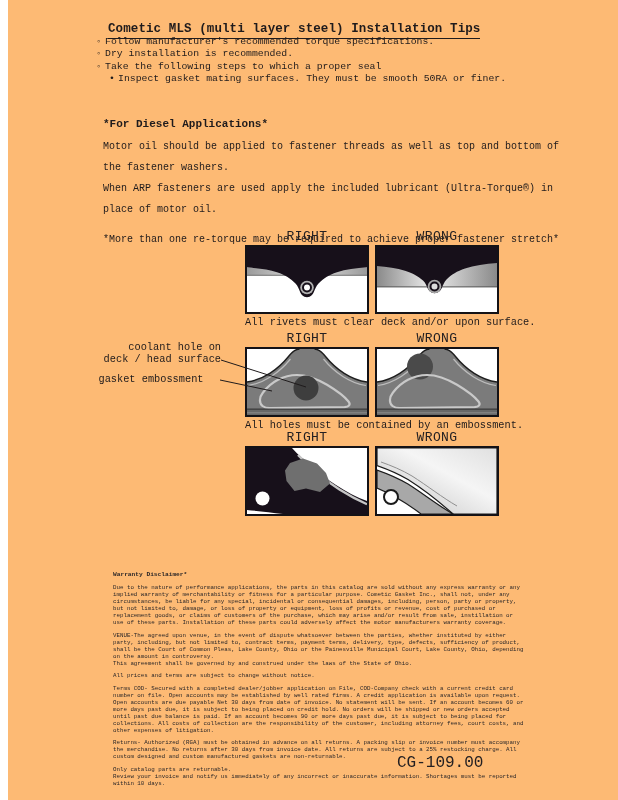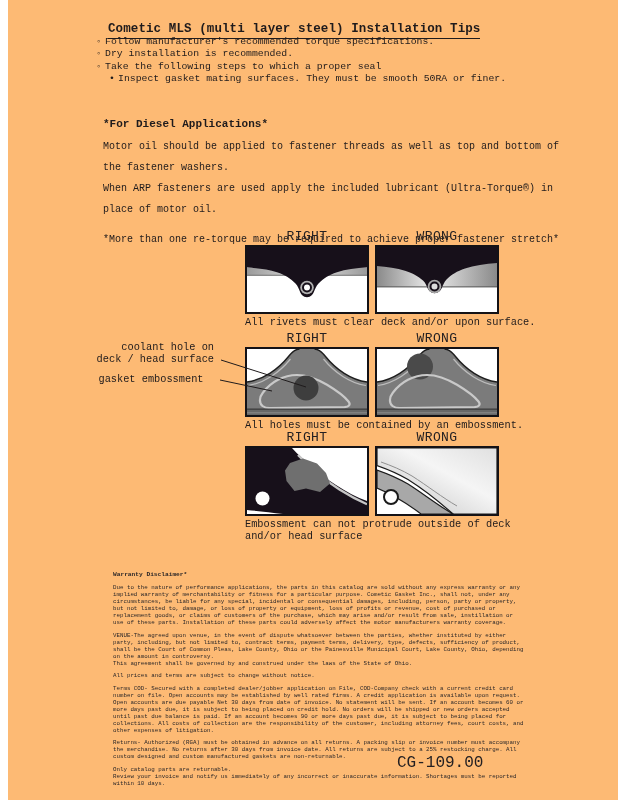--- a/index.html
+++ b/index.html
@@ -29,21 +29,21 @@
   
   .fig-row{position:absolute;left:237px;}
   .fig-labels{display:flex;gap:6px;}
   .fig-labels span{width:124px;text-align:center;font-size:13px;letter-spacing:.4px;color:#242022;}
   .fig-panels{display:flex;gap:6px;margin-top:1px;}
   svg.panel{display:block;border:2px solid #141216;background:#fff;}
   .fig-caption{margin-top:3px;font-size:10.3px;line-height:11.8px;color:#1f1b1c;white-space:pre-line;}
   
   .side-label{position:absolute;text-align:right;font-size:10.3px;line-height:11.5px;
     white-space:pre-line;color:#1f1b1c;}
-  .side-label.coolant{left:72px;top:342px;width:134px;}
+  .side-label.coolant{left:79px;top:342px;width:134px;}
   .side-label.emboss{left:76px;top:374px;width:134px;text-align:center;}
   .pointers{position:absolute;left:212px;top:348px;width:90px;height:48px;overflow:visible;}
   
   .warranty{position:absolute;left:105px;top:571px;width:412px;color:#2b2728;}
   .warranty h3{margin:0 0 6px 0;font-size:6.2px;font-weight:bold;}
   .warranty p{margin:0 0 5.5px 0;font-size:5.8px;line-height:7px;white-space:pre-line;}
   
   .page-code{position:absolute;left:389px;top:754px;font-size:16px;color:#242022;}
 </style>
 </head>
@@ -172,22 +172,20 @@
               <stop offset="1" stop-color="#e0e0e0"></stop>
           </linearGradient>
         </defs>
         <rect x="0" y="0" width="120" height="66" fill="#ffffff"></rect>
         <path d="M0,0 H120 V66 H76 C62,53.5 46,41 31,31.5 C21,25.5 10,21 0,17.5 Z" fill="url(#g3)" stroke="#1a1a1a" stroke-width="1.2"></path>
         <path d="M0,22 C10,25.5 21,30 31,36 C46,45.5 62,58 76,66 H44 C31,56 17,47 0,40 Z" fill="#a8a8a8" stroke="#1c1c1c" stroke-width="1.2"></path>
         <path d="M4,14 C14,17.5 25,22 35,28 C50,37.5 66,50 80,58" fill="none" stroke="#8f8f8f" stroke-width="1"></path>
         <circle cx="14" cy="49" r="7" fill="#ffffff" stroke="#1a1a1a" stroke-width="2"></circle>
       </svg>
     </div>
-    <div class="fig-caption">Embossment can not protrude outside of deck
-and/or head surface</div>
   </div>
 
   <section class="warranty">
     <h3>Warranty Disclaimer*</h3>
     <p>Due to the nature of performance applications, the parts in this catalog are sold without any express warranty or any implied warranty of merchantability or fitness for a particular purpose.  Cometic Gasket Inc., shall not, under any circumstances, be liable for any special, incidental or consequential damages, including, person, party or property, but not limited to, damage, or loss of property or equipment, loss of profits or revenue, cost of purchased or replacement goods, or claims of customers of the purchase, which may arise and/or result from sale, instillation or use of these parts.  Installation of these parts could adversely affect the motor manufacturers warranty coverage.</p>
     <p>VENUE-The agreed upon venue, in the event of dispute whatsoever between the parties, whether instituted by either party, including, but not limited to, contract terms, payment terms, delivery, type, defects, sufficiency of product, shall be the Court of Common Pleas, Lake County, Ohio or the Painesville Municipal Court, Lake County, Ohio, depending on the amount in controversy.
 This agreement shall be governed by and construed under the laws of the State of Ohio.</p>
     <p>All prices and terms are subject to change without notice.</p>
     <p>Terms COD- Secured with a completed dealer/jobber application on File, COD-Company check with a current credit card number on file.  Open accounts may be established by well rated firms.  A credit application is available upon request.  Open accounts are due payable Net 30 days from date of invoice.  No statement will be sent.  If an account becomes 60 or more days past due, it is subject to being placed on credit hold.  No orders will be shipped or new orders accepted until past due balance is paid.  If an account becomes 90 or more days past due, it is subject to being placed for collections.  All costs of collection are the responsibility of the customer, including attorney fees, court costs, and other expenses of litigation.</p>
     <p>Returns- Authorized (RGA) must be obtained in advance on all returns.  A packing slip or invoice number must accompany the merchandise.  No returns after 30 days from invoice date.  All returns are subject to a 25% restocking charge.  All custom designed and custom manufactured gaskets are non-returnable.</p>

